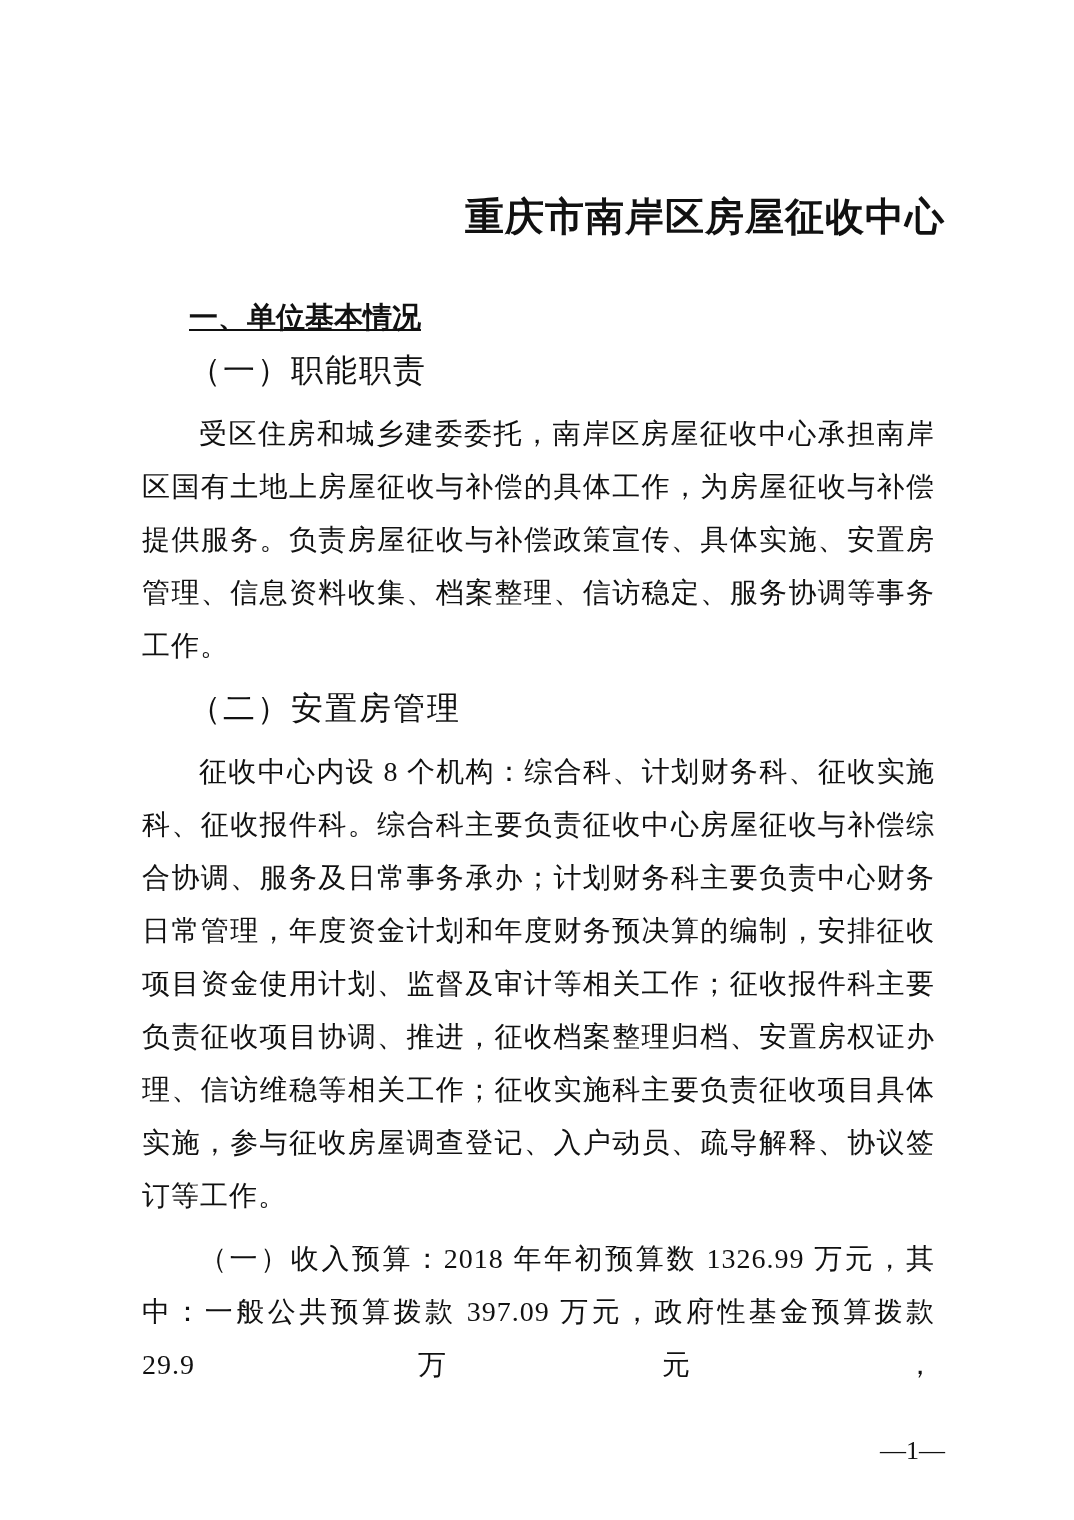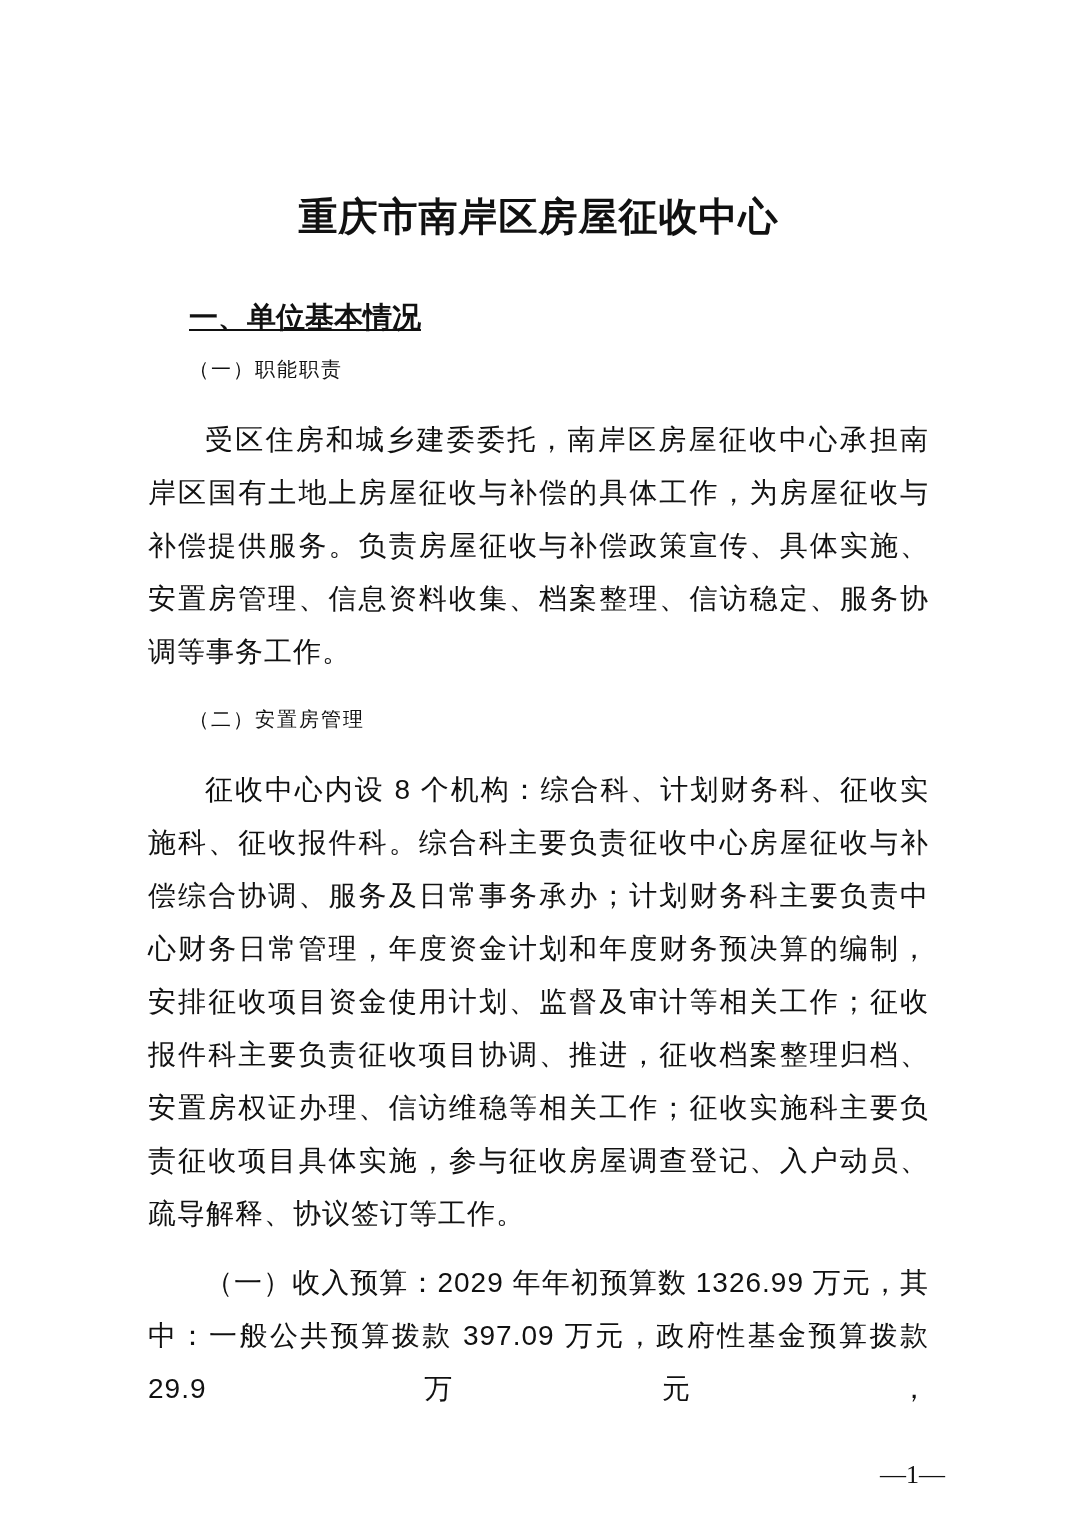--- a/index.html
+++ b/index.html
@@ -16,21 +16,21 @@
     overflow: hidden;
   }
   .content {
     position: absolute;
     left: 132px;
     top: 0;
     width: 813px;
   }
   .doc-title {
     margin-top: 188px;
-    text-align: center;
+    text-align: right;
     font-family: "Liberation Serif", "DejaVu Serif", serif;
     font-weight: bold;
     font-size: 39px;
     line-height: 57px;
     letter-spacing: 1px;
   }
   .heading-1 {
     font-family: "Liberation Sans", "DejaVu Sans", sans-serif;
     font-weight: bold;
     font-size: 29px;
@@ -39,36 +39,36 @@
     margin: 0;
     text-decoration: underline;
   }
   .heading-1.first {
     margin-top: 46px;
   }
   .heading-1.later {
     margin-top: 10px;
   }
   .heading-2 {
-    font-family: Liberation Mono, monospace;
+    font-family: Liberation Serif, serif;
     font-weight: normal;
-    font-size: 20px;
+    font-size: 32px;
     line-height: 53px;
     text-indent: 57px;
     letter-spacing: 2px;
     margin: 0;
   }
   .paragraph {
-    font-family: Liberation Sans, sans-serif;
+    font-family: Liberation Serif, serif;
     font-size: 28px;
     line-height: 53px;
     text-indent: 57px;
     text-align: justify;
     letter-spacing: 1px;
-    margin: 16px;
+    margin: 10px;
   }
   .paragraph.continues {
     text-align-last: justify;
   }
   .page-number {
     margin-top: 46px;
     text-align: right;
     font-family: "Liberation Serif", "DejaVu Serif", serif;
     font-size: 26px;
     line-height: 28px;
@@ -88,18 +88,18 @@
 
     <h3 class="heading-2">（一）职能职责</h3>
 
     <p class="paragraph">受区住房和城乡建委委托，南岸区房屋征收中心承担南岸区国有土地上房屋征收与补偿的具体工作，为房屋征收与补偿提供服务。负责房屋征收与补偿政策宣传、具体实施、安置房管理、信息资料收集、档案整理、信访稳定、服务协调等事务工作。</p>
 
     <h3 class="heading-2">（二）安置房管理</h3>
 
     <p class="paragraph">征收中心内设 8 个机构：综合科、计划财务科、征收实施科、征收报件科。综合科主要负责征收中心房屋征收与补偿综合协调、服务及日常事务承办；计划财务科主要负责中心财务日常管理，年度资金计划和年度财务预决算的编制，安排征收项目资金使用计划、监督及审计等相关工作；征收报件科主要负责征收项目协调、推进，征收档案整理归档、安置房权证办理、信访维稳等相关工作；征收实施科主要负责征收项目具体实施，参与征收房屋调查登记、入户动员、疏导解释、协议签订等工作。</p>
 
 
-    <p class="paragraph continues">（一）收入预算：2029 年年初预算数 1326.99 万元，其中：一般公共预算拨款 397.09 万元，政府性基金预算拨款 29.9 万元，</p>
+    <p class="paragraph continues">（一）收入预算：2018 年年初预算数 1326.99 万元，其中：一般公共预算拨款 397.09 万元，政府性基金预算拨款 29.9 万元，</p>
 
     <div class="page-number">—1—</div>
 
   </div>
 </div>
 
 </body></html>

